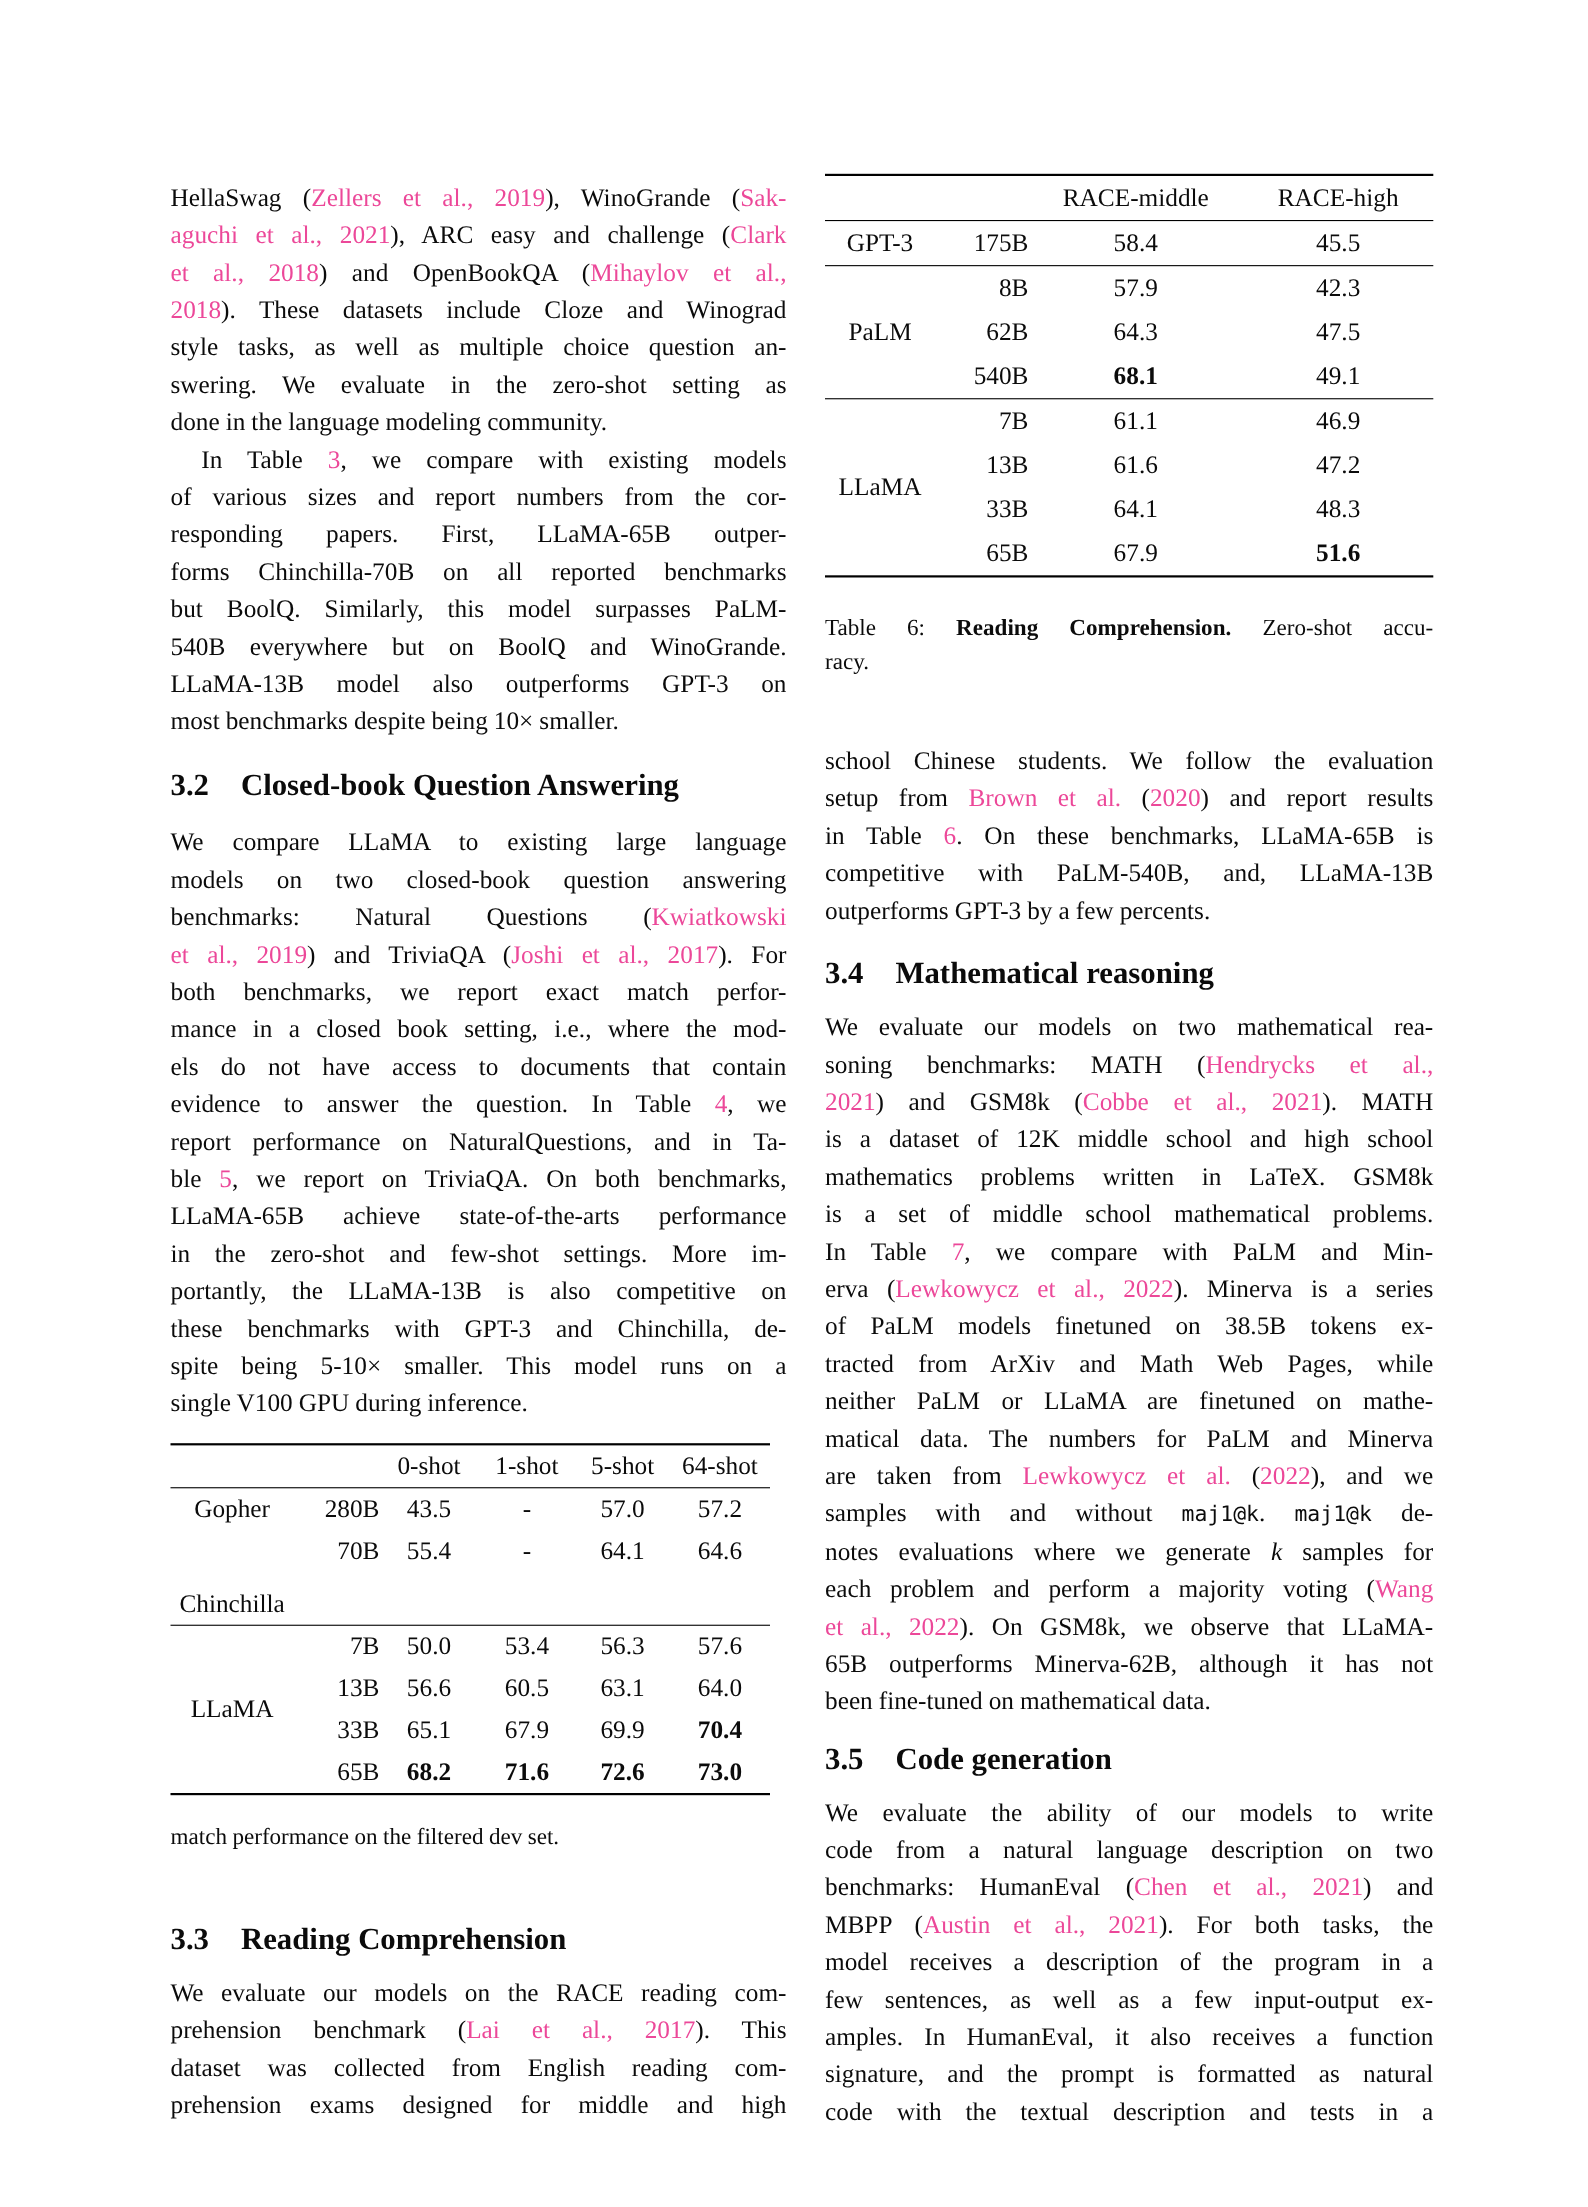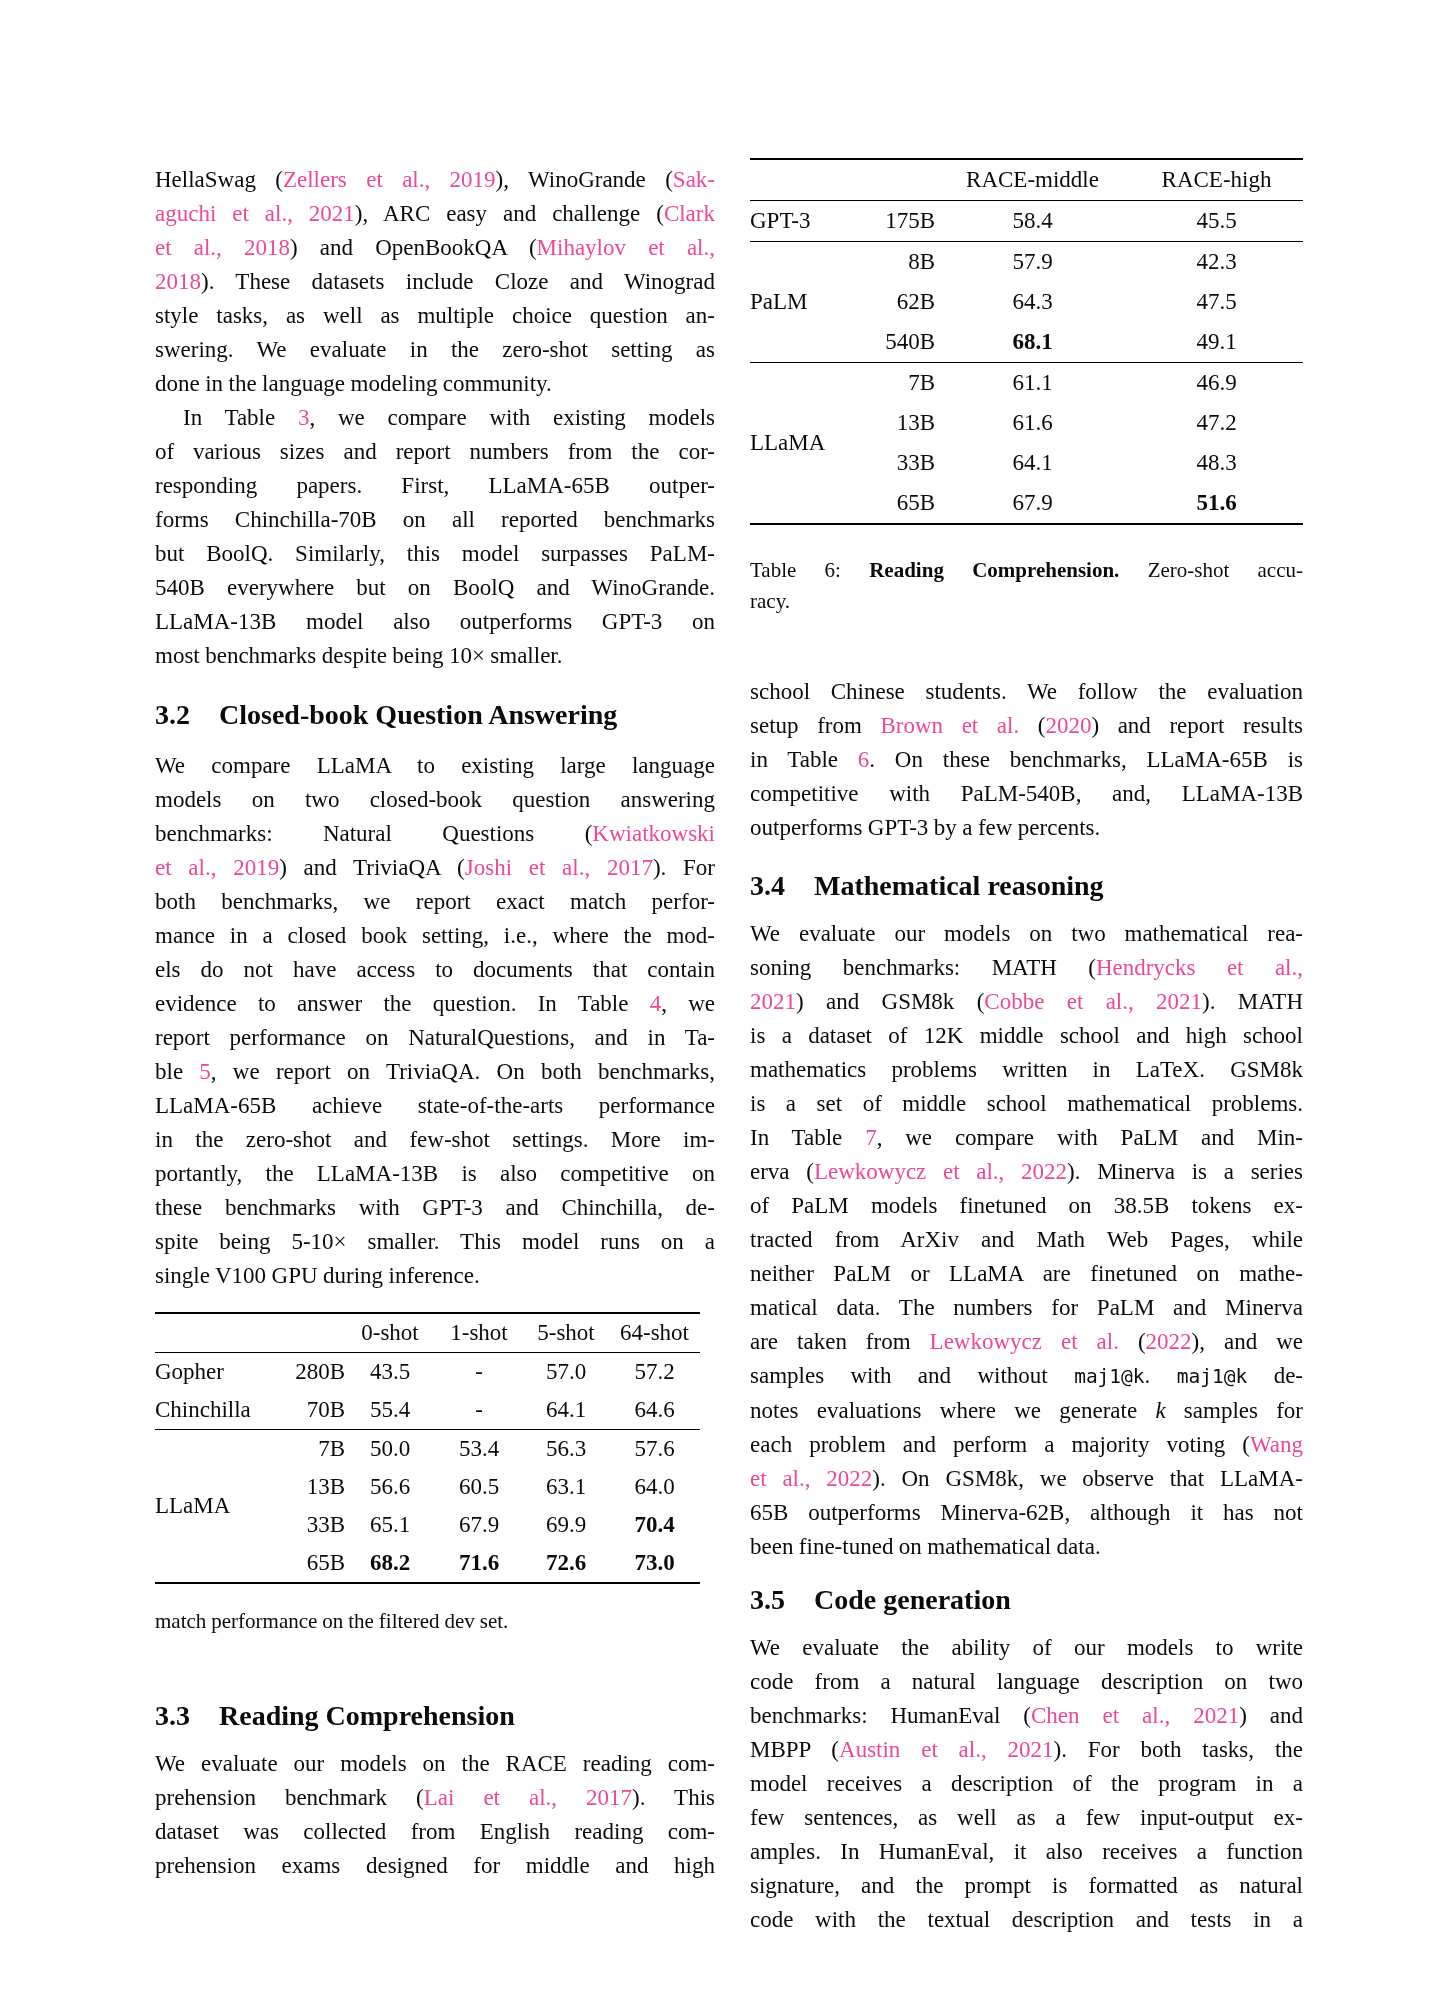--- a/index.html
+++ b/index.html
@@ -28,21 +28,21 @@
   .tbl{border-top:2.5px solid #000;border-bottom:2.5px solid #000;font-size:23px;}
   .trow{display:grid;}
   .thead{border-bottom:1.5px solid #000;}
   .tgroup{display:grid;}
   .tgroup + .tgroup{border-top:1.5px solid #000;}
   .tcell{line-height:30px;padding:4px 0;}
   .tlabel{align-self:center;}
   #t5{width:545px;margin-top:19px;}
   #t6{width:553px;}
   #t6 .tcell{padding:5px 0;}
-  .al{text-align:left;} .ar{text-align:right;} .ac{text-align:center;}
+  .al{text-align:center;} .ar{text-align:right;} .ac{text-align:center;}
 
   .para1{margin-top:5px;}
   #h32{margin-top:26px;}
   .para2{margin-top:18px;}
   #cap5{margin-top:22px;}
   #h33{margin-top:63px;}
   .para3{margin-top:15px;}
   #cap6{margin-top:30px;}
   .paraA{margin-top:58px;}
   #h34{margin-top:25px;}
@@ -106,21 +106,21 @@
           <div class="tcell ac">5-shot</div>
           <div class="tcell ac">64-shot</div>
         </div>
         <div class="tgroup" style="grid-template-columns: 112px 78px 90px 88px 86px 91px;">
           <div class="tcell al" style="grid-area: 1 / 1;">Gopher</div>
           <div class="tcell ar" style="grid-area: 1 / 2;">280B</div>
           <div class="tcell ac" style="grid-area: 1 / 3;">43.5</div>
           <div class="tcell ac" style="grid-area: 1 / 4;">-</div>
           <div class="tcell ac" style="grid-area: 1 / 5;">57.0</div>
           <div class="tcell ac" style="grid-area: 1 / 6;">57.2</div>
-          <div class="tcell al" style="grid-area: 2 / 1;">Chinchilla</div>
+          <div class="tcell al" style="grid-area: 2 / 1; margin-top: 48px;">Chinchilla</div>
           <div class="tcell ar" style="grid-area: 2 / 2;">70B</div>
           <div class="tcell ac" style="grid-area: 2 / 3;">55.4</div>
           <div class="tcell ac" style="grid-area: 2 / 4;">-</div>
           <div class="tcell ac" style="grid-area: 2 / 5;">64.1</div>
           <div class="tcell ac" style="grid-area: 2 / 6;">64.6</div>
         </div>
         <div class="tgroup" style="grid-template-columns: 112px 78px 90px 88px 86px 91px;">
           <div class="tcell al tlabel" style="grid-area: 1 / 1 / span 4;">LLaMA</div>
           <div class="tcell ar" style="grid-area: 1 / 2;">7B</div>
           <div class="tcell ac" style="grid-area: 1 / 3;">50.0</div>

